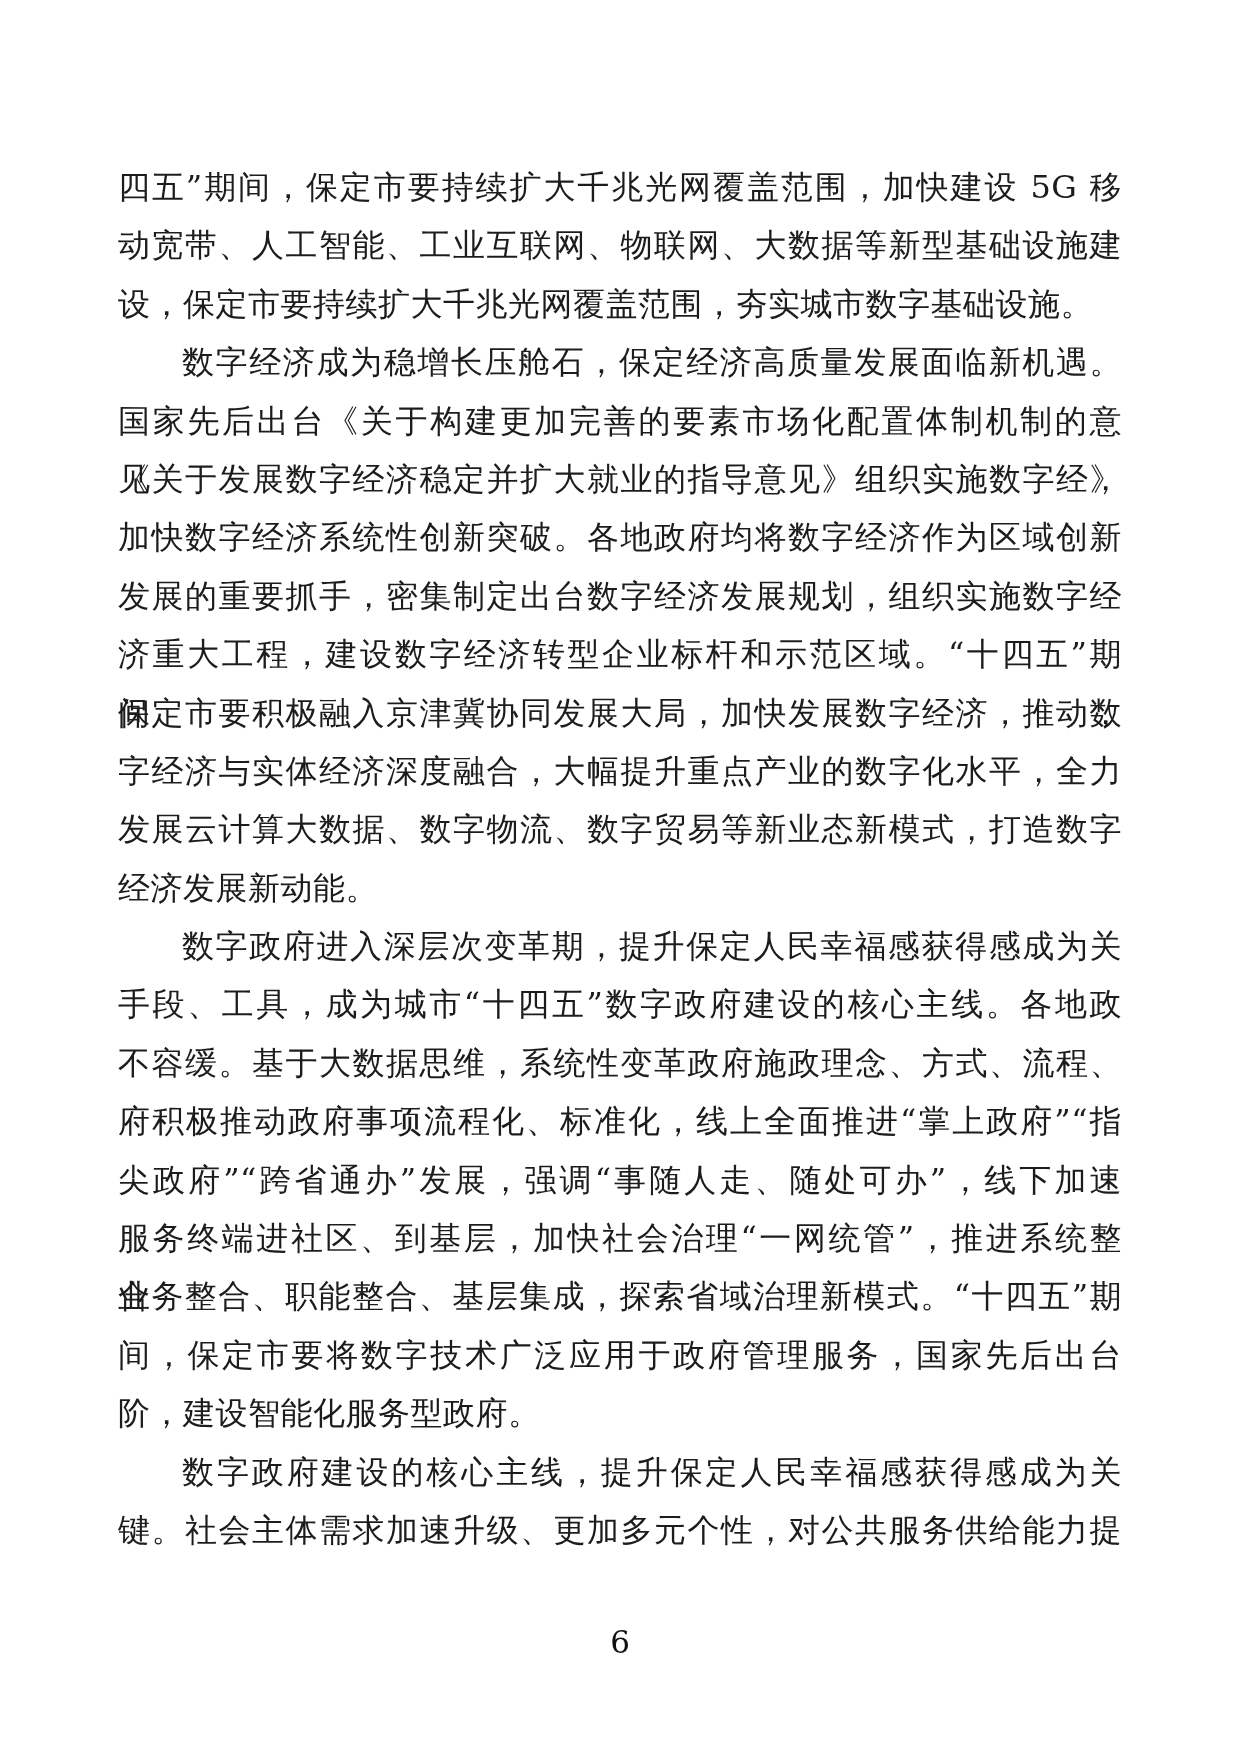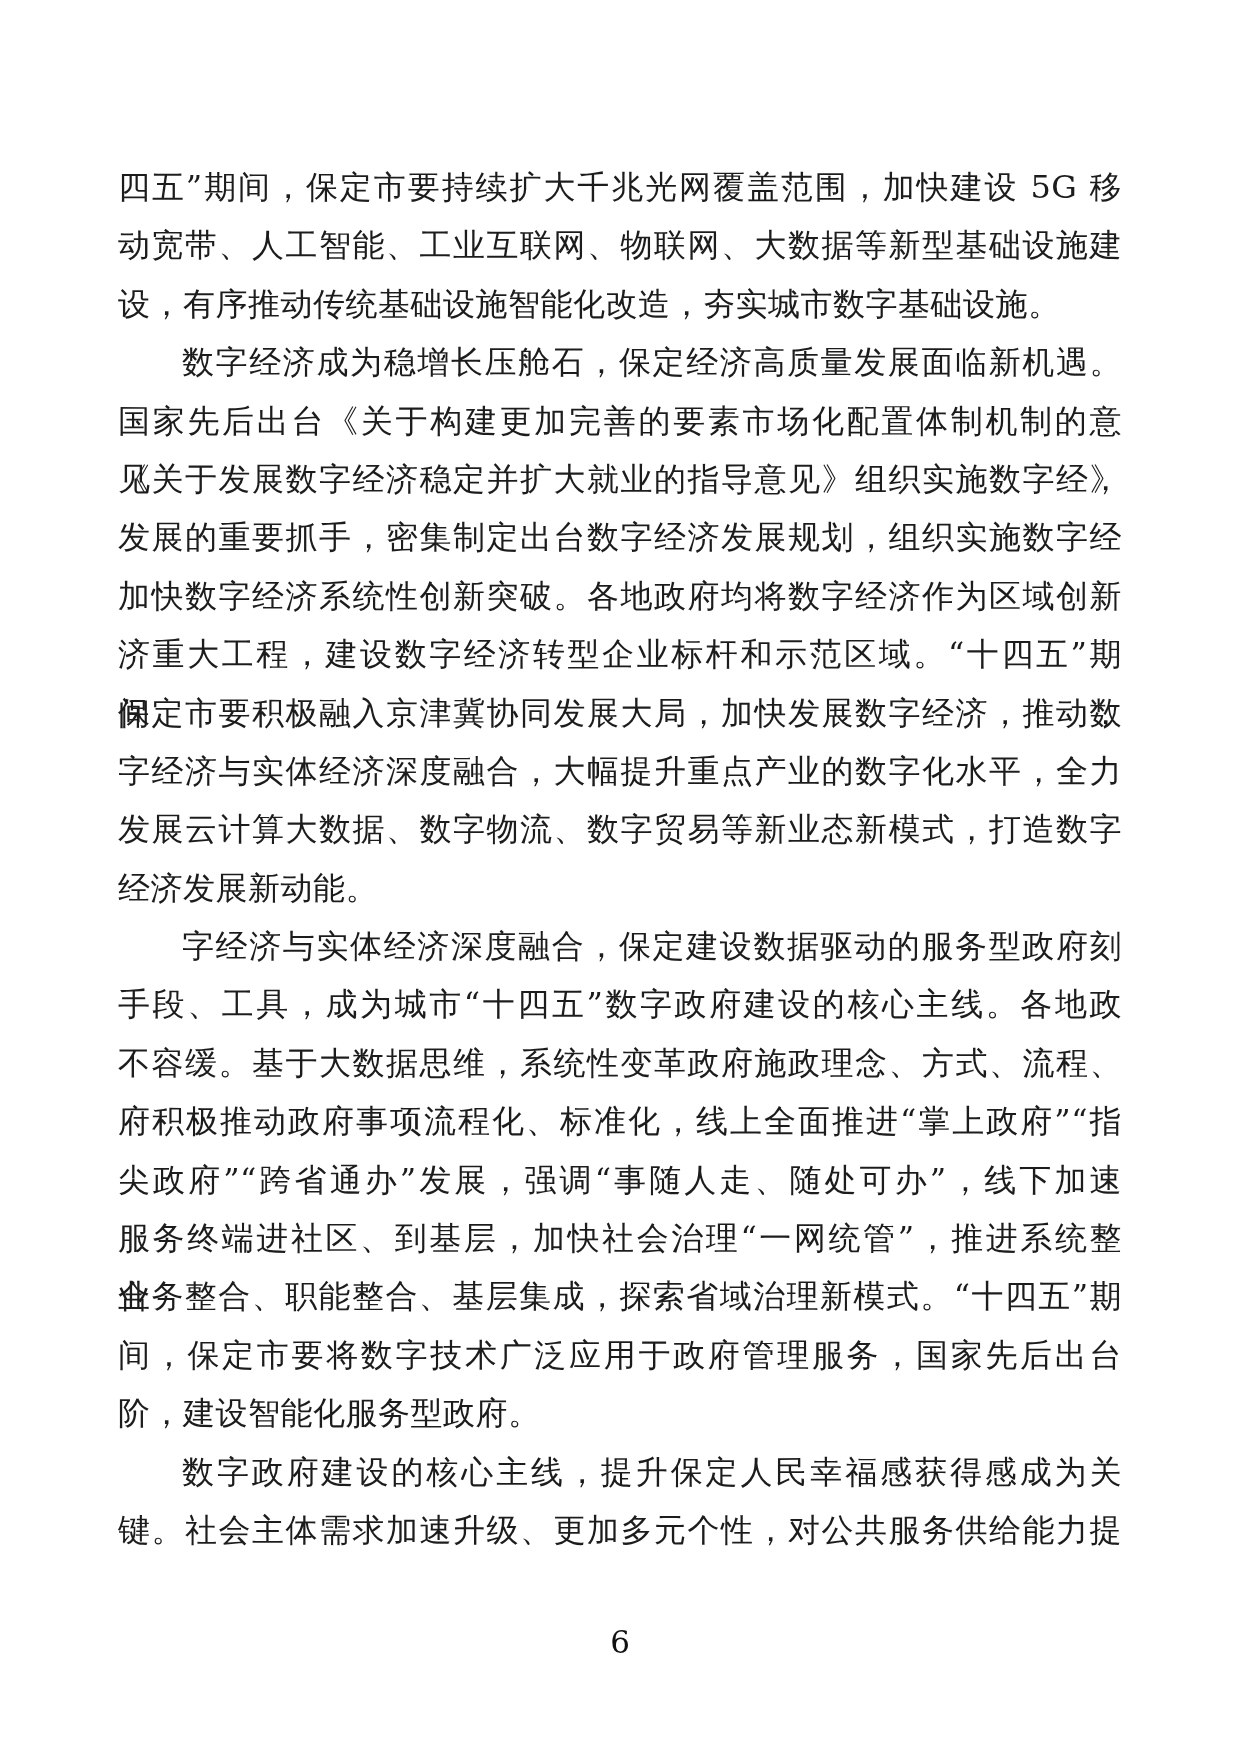--- a/index.html
+++ b/index.html
@@ -53,32 +53,32 @@
     font-family: "DejaVu Serif", "Liberation Serif", serif;
   }
 </style>
 </head>
 <body>
 
 <div class="page">
   <div class="text-block" id="text-block">
       <div class="line">四五”期间，保定市要持续扩大千兆光网覆盖范围，加快建设 5G 移</div>
       <div class="line">动宽带、人工智能、工业互联网、物联网、大数据等新型基础设施建</div>
-      <div class="line pend">设，有序推动传统基础设施智能化改造，夯实城市数字基础设施。</div>
+      <div class="line pend">设，保定市要持续扩大千兆光网覆盖范围，夯实城市数字基础设施。</div>
       <div class="line indent">数字经济成为稳增长压舱石，保定经济高质量发展面临新机遇。</div>
       <div class="line">国家先后出台《关于构建更加完善的要素市场化配置体制机制的意见》</div>
       <div class="line">《关于发展数字经济稳定并扩大就业的指导意见》组织实施数字经，</div>
+      <div class="line">加快数字经济系统性创新突破。各地政府均将数字经济作为区域创新</div>
       <div class="line">发展的重要抓手，密集制定出台数字经济发展规划，组织实施数字经</div>
-      <div class="line">加快数字经济系统性创新突破。各地政府均将数字经济作为区域创新</div>
       <div class="line">济重大工程，建设数字经济转型企业标杆和示范区域。“十四五”期间，</div>
       <div class="line">保定市要积极融入京津冀协同发展大局，加快发展数字经济，推动数</div>
       <div class="line">字经济与实体经济深度融合，大幅提升重点产业的数字化水平，全力</div>
       <div class="line">发展云计算大数据、数字物流、数字贸易等新业态新模式，打造数字</div>
       <div class="line pend">经济发展新动能。</div>
-      <div class="line indent">字经济与实体经济深度融合，保定建设数据驱动的服务型政府刻</div>
+      <div class="line indent">数字政府进入深层次变革期，提升保定人民幸福感获得感成为关</div>
       <div class="line">手段、工具，成为城市“十四五”数字政府建设的核心主线。各地政</div>
       <div class="line">不容缓。基于大数据思维，系统性变革政府施政理念、方式、流程、</div>
       <div class="line">府积极推动政府事项流程化、标准化，线上全面推进“掌上政府”“指</div>
       <div class="line">尖政府”“跨省通办”发展，强调“事随人走、随处可办”，线下加速</div>
       <div class="line">服务终端进社区、到基层，加快社会治理“一网统管”，推进系统整合、</div>
       <div class="line">业务整合、职能整合、基层集成，探索省域治理新模式。“十四五”期</div>
       <div class="line">间，保定市要将数字技术广泛应用于政府管理服务，国家先后出台</div>
       <div class="line pend">阶，建设智能化服务型政府。</div>
       <div class="line indent">数字政府建设的核心主线，提升保定人民幸福感获得感成为关</div>
       <div class="line">键。社会主体需求加速升级、更加多元个性，对公共服务供给能力提</div>

